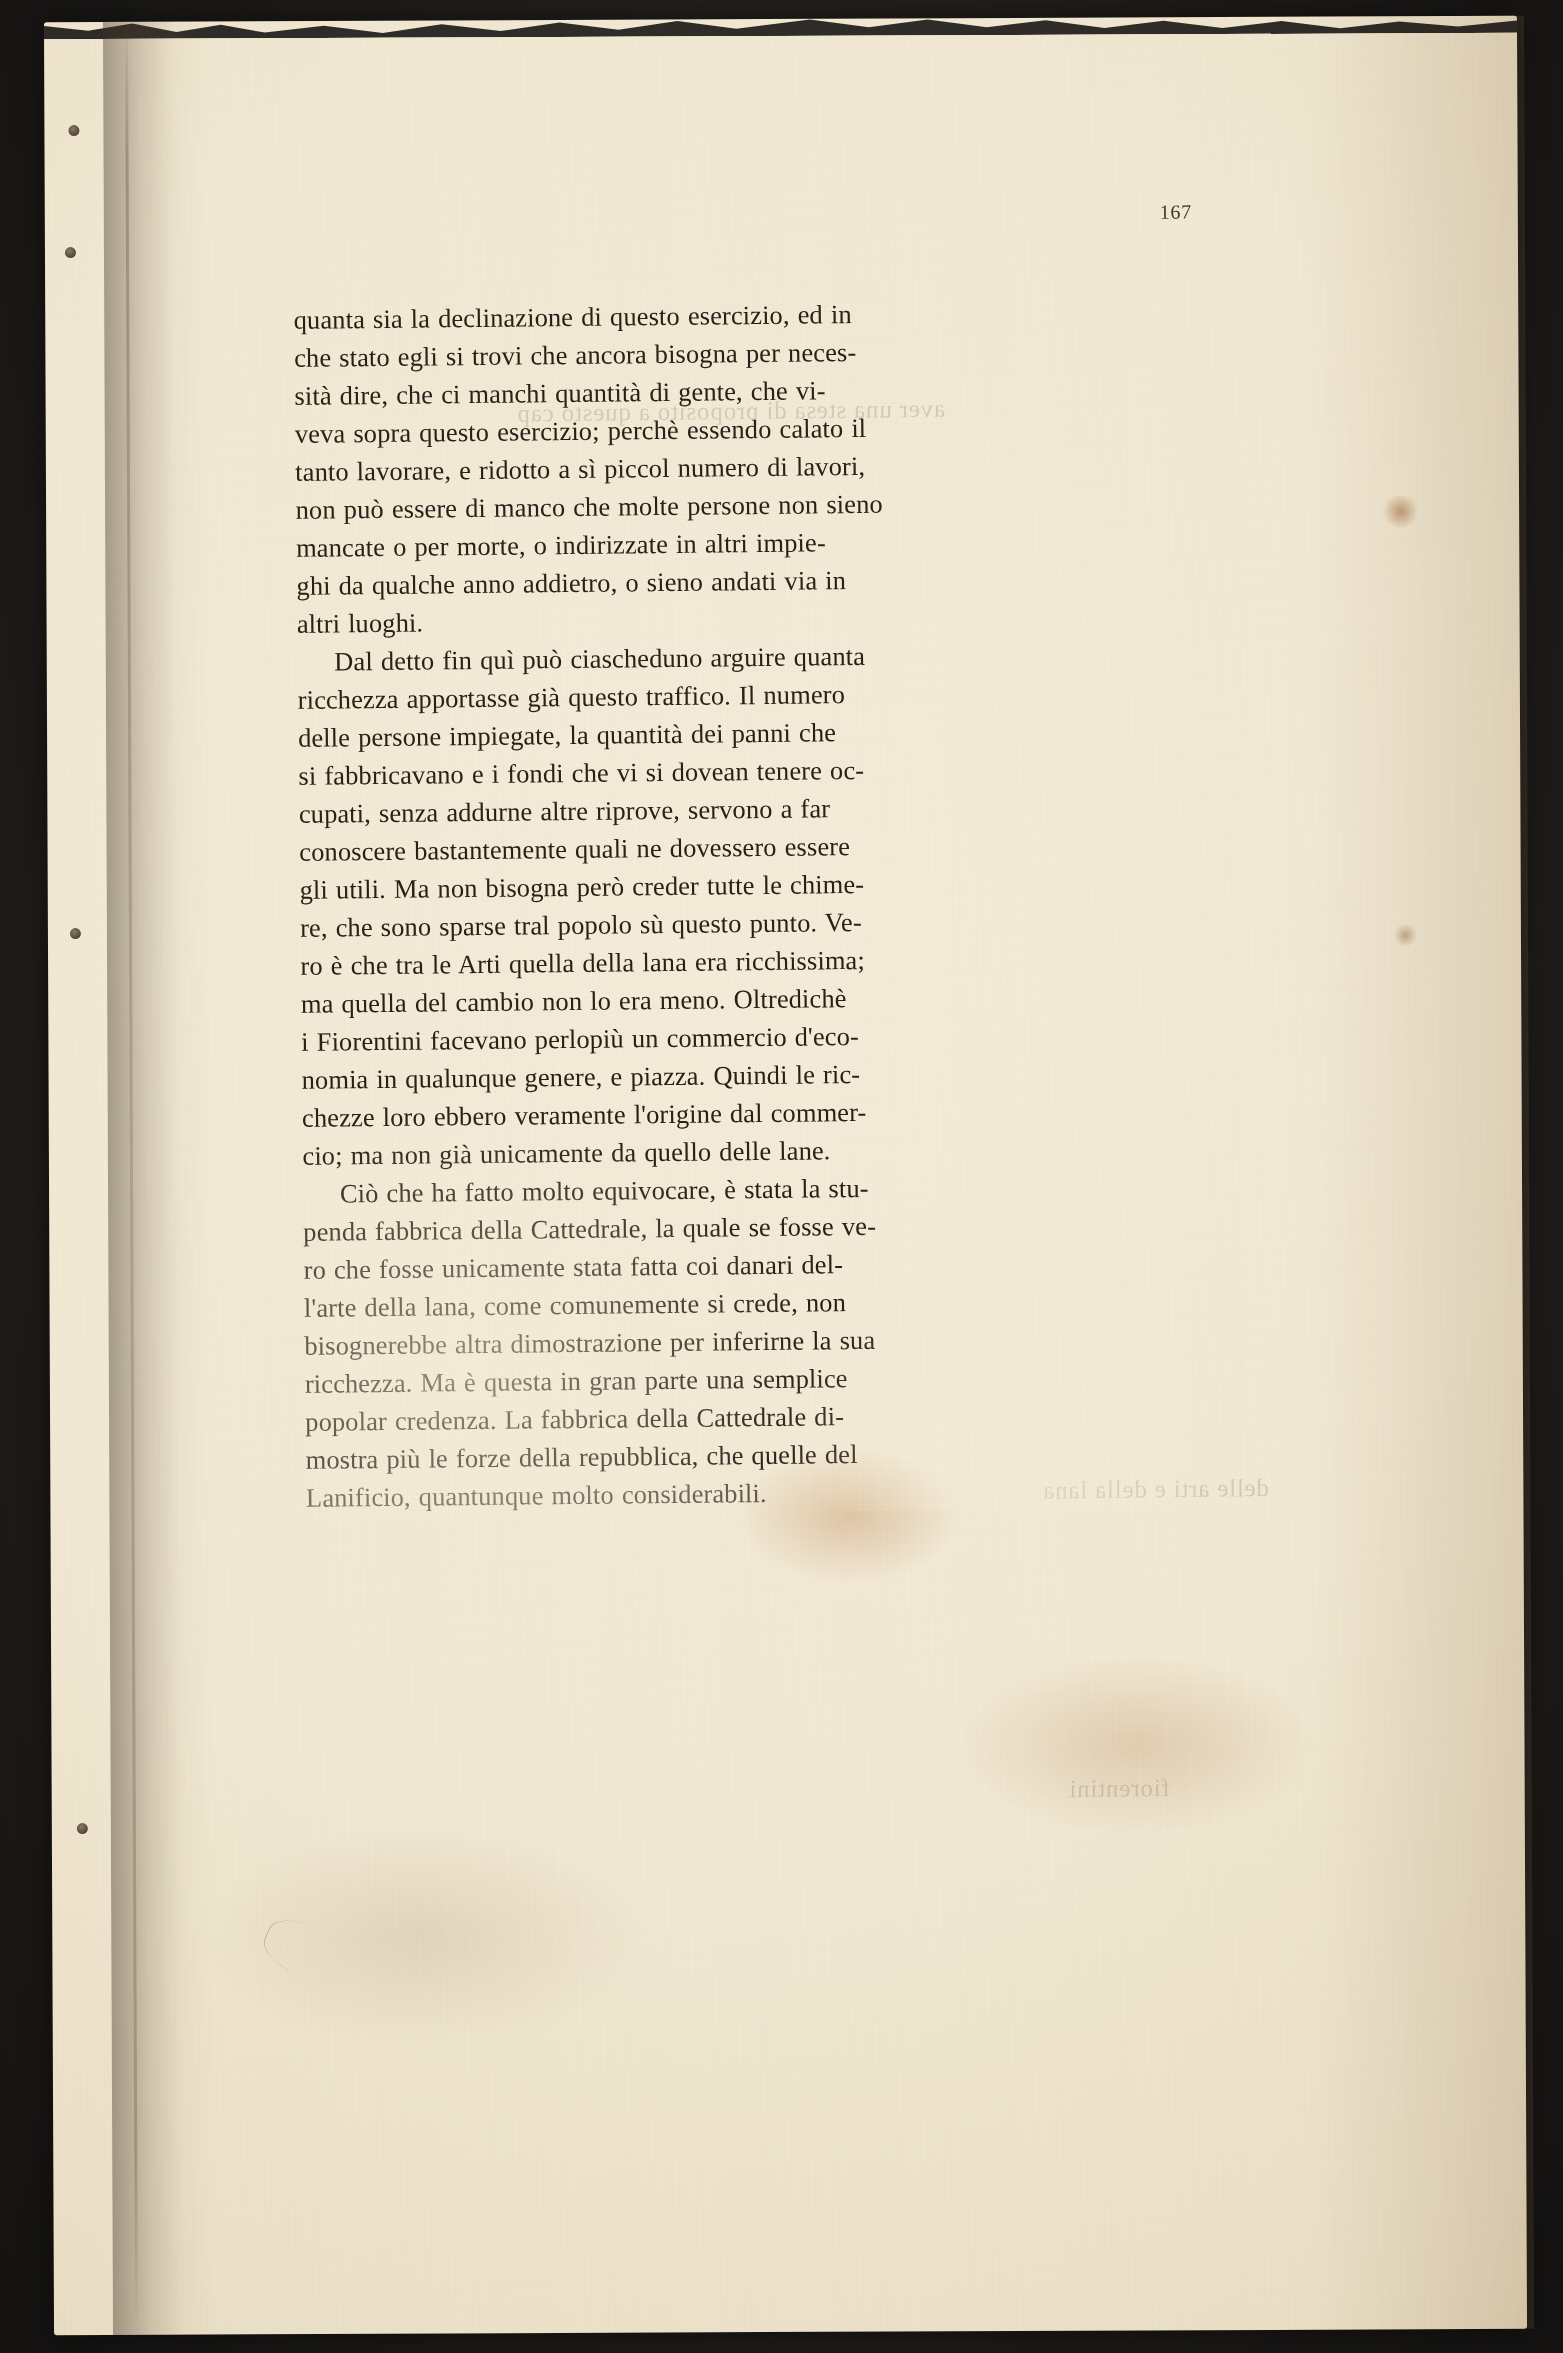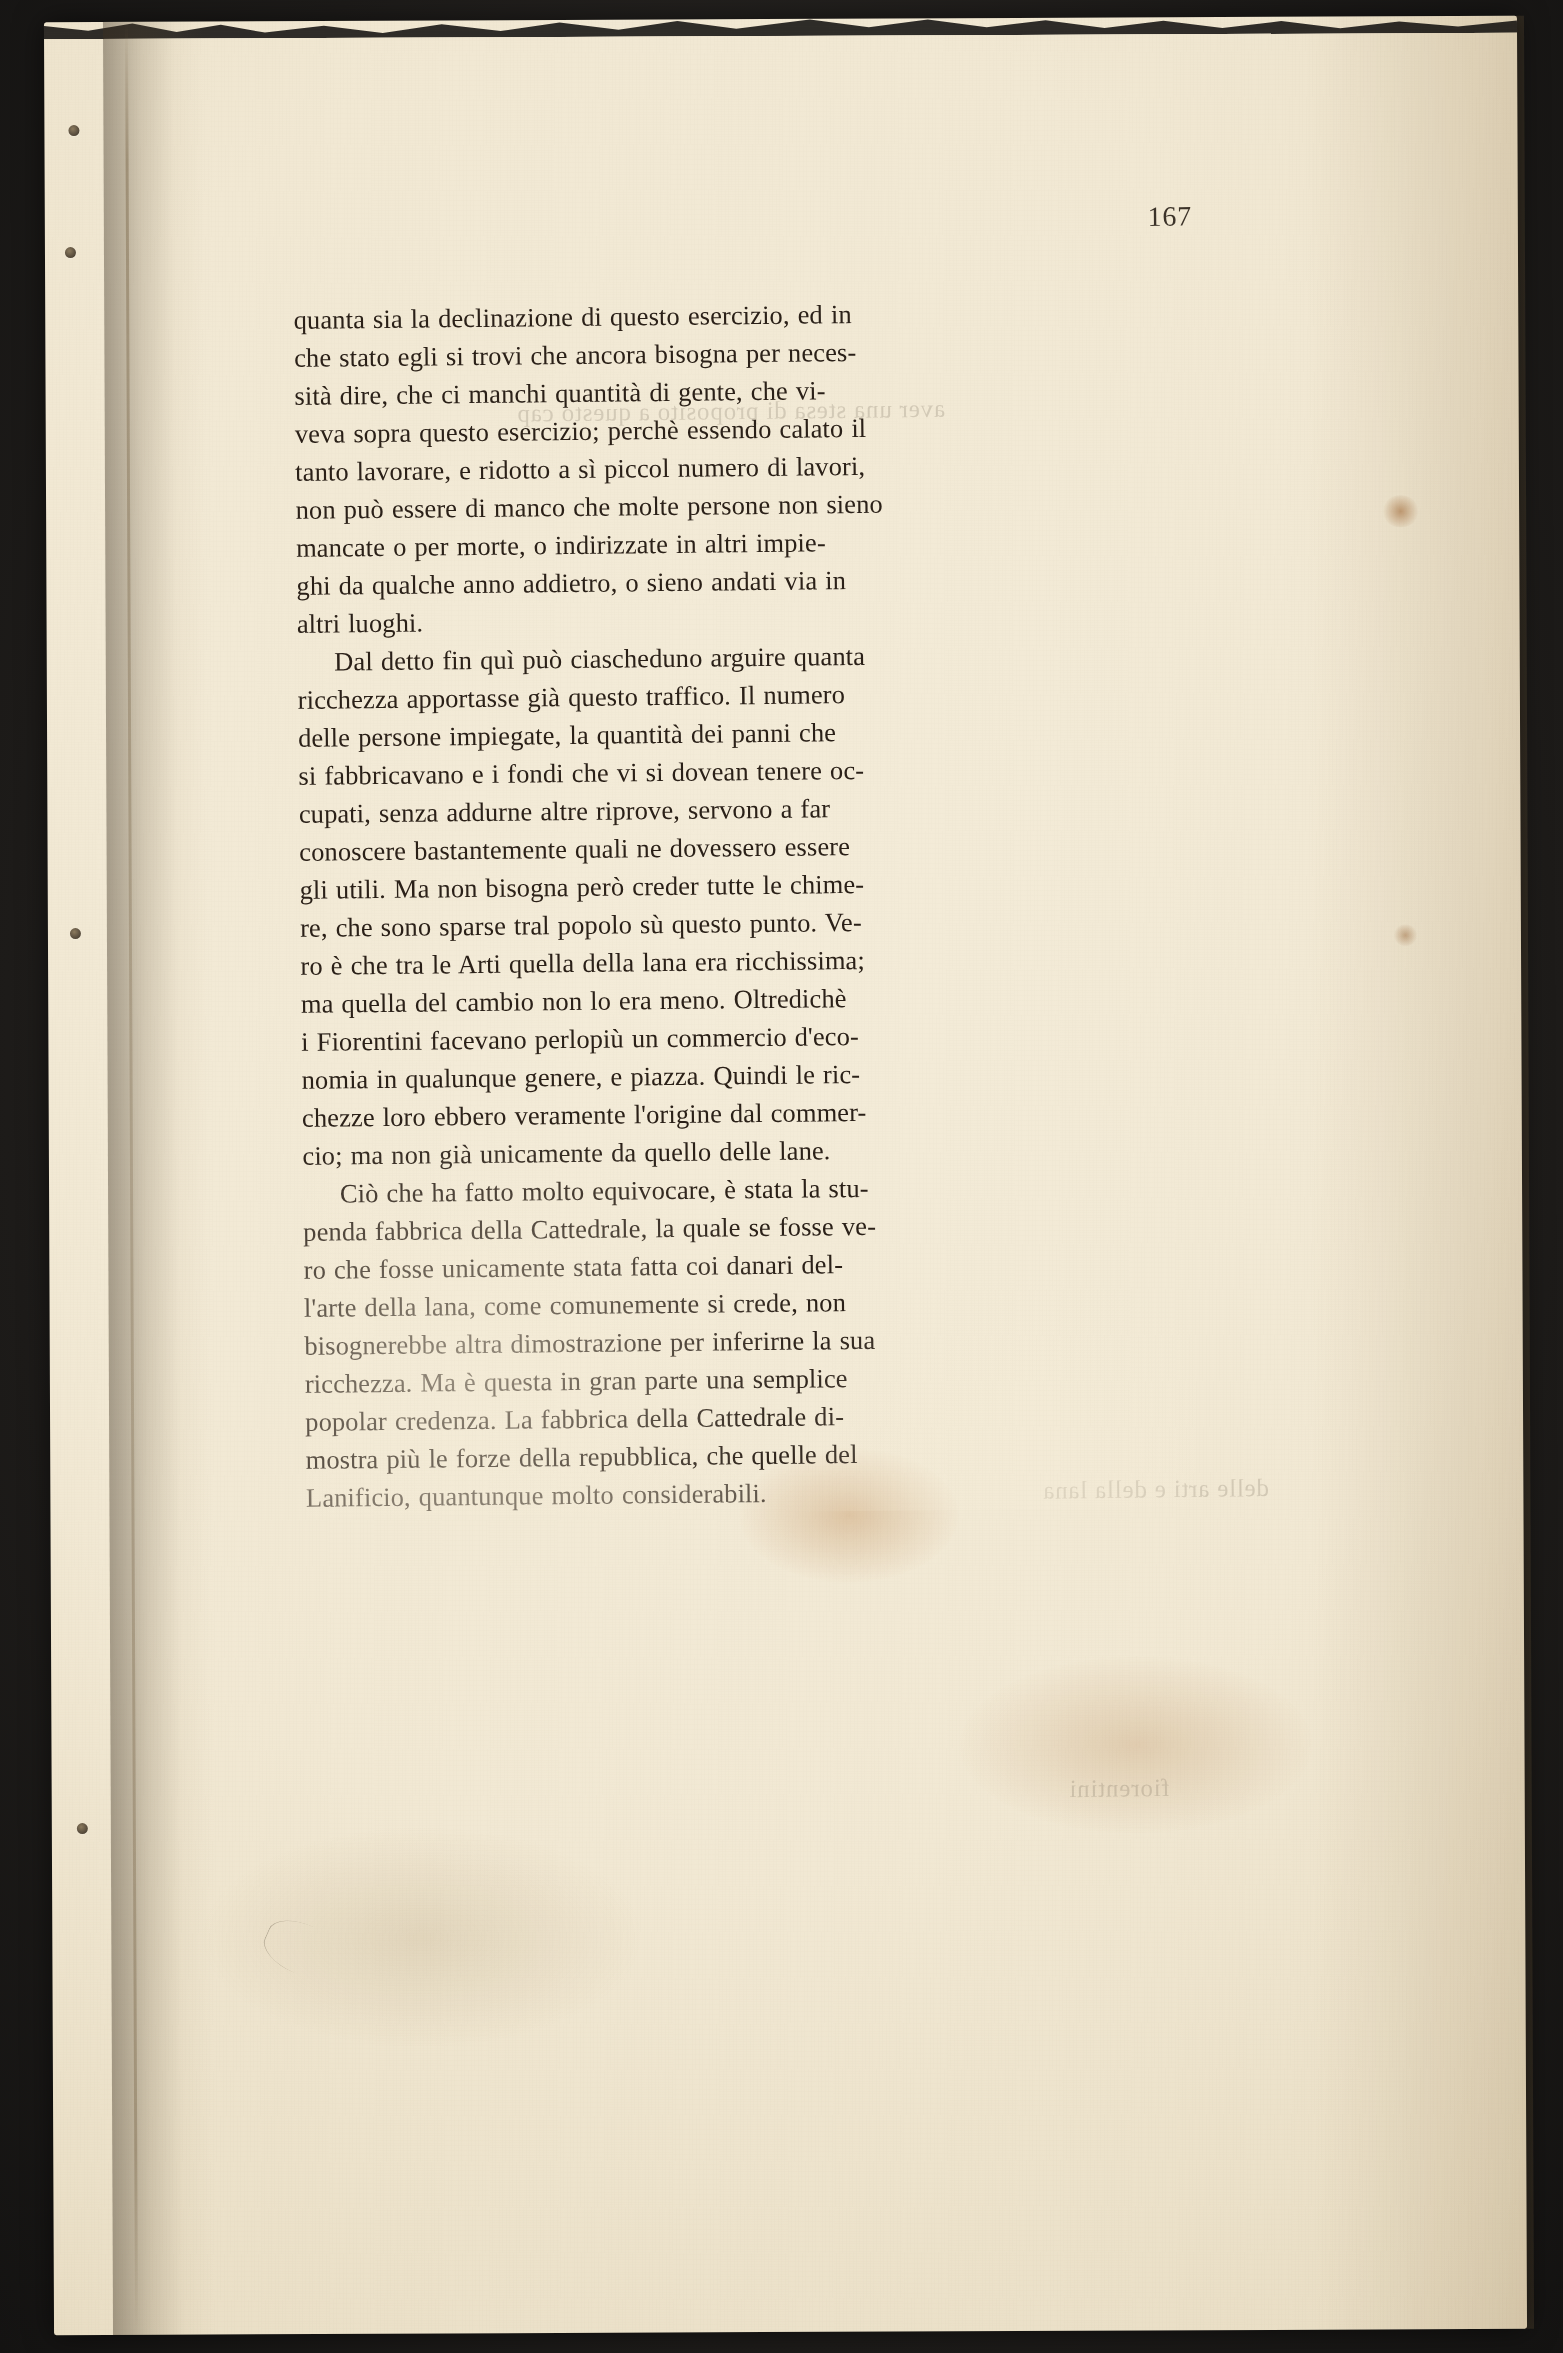--- a/index.html
+++ b/index.html
@@ -112,21 +112,21 @@
     left: 252px;
     top: 277px;
     width: 891px;
     transform: rotate(-0.35deg);
   }
   #folio {
     position: absolute;
     right: -8.4px;
     top: -91px;
     font-family: "Liberation Serif", serif;
-    font-size: 28px;
+    font-size: 20px;
     letter-spacing: 0.8px;
     color: #231a12;
     opacity: .88;
   }
   p.para {
     margin: 0 0 0 0;
     font-family: "Liberation Serif", serif;
     font-size: 26.5px;
     line-height: 38px;
     color: #2a2018;

